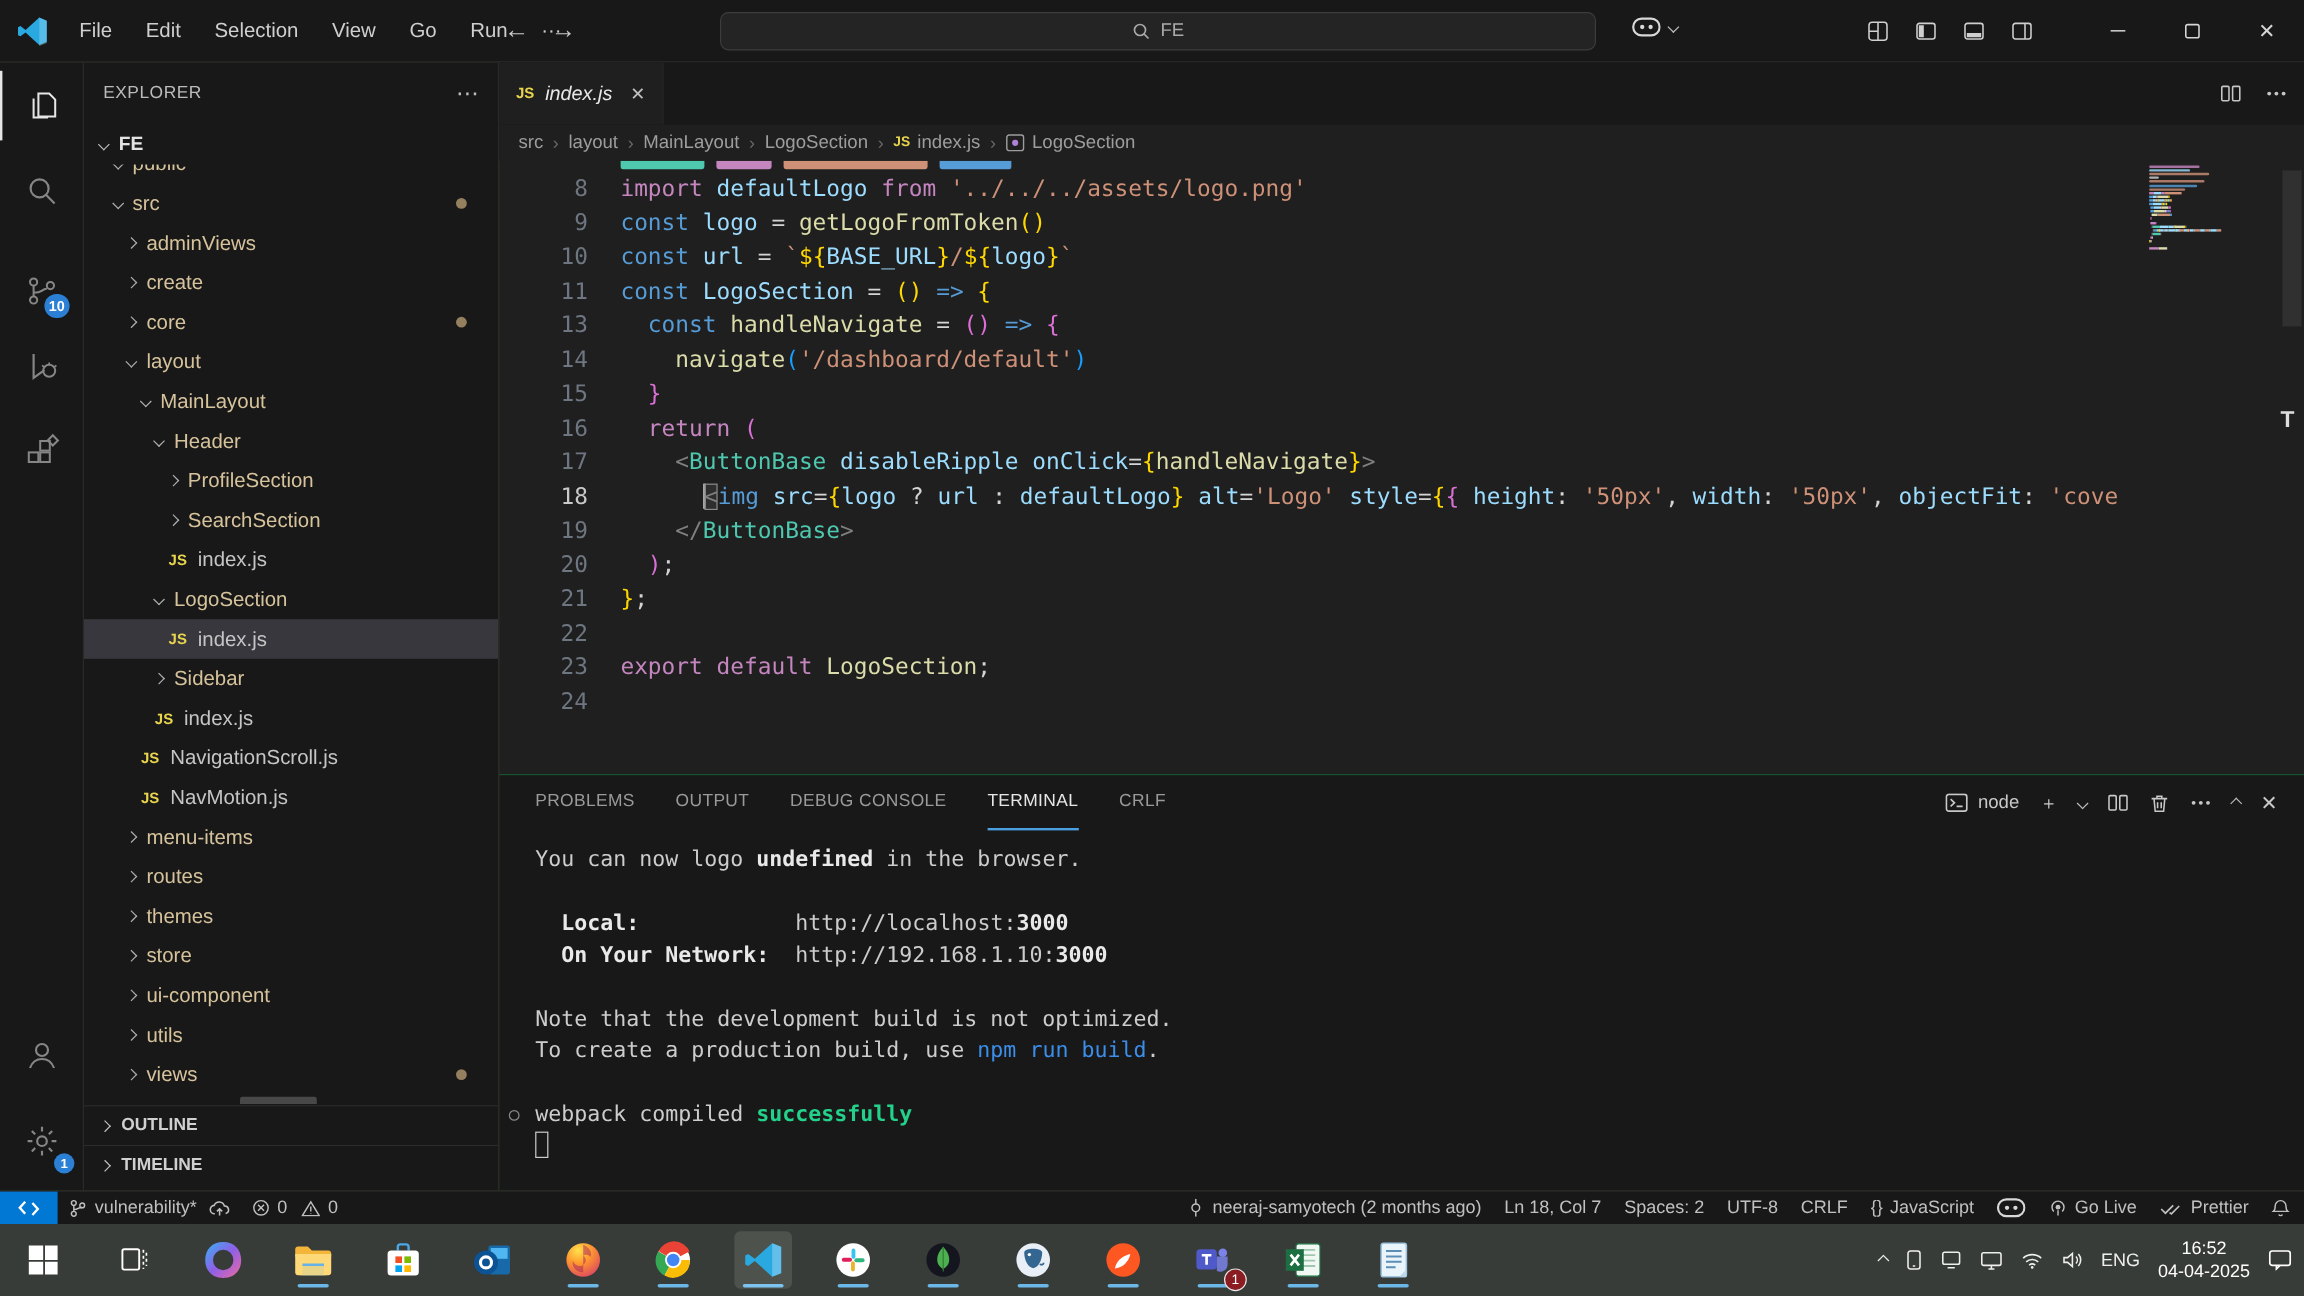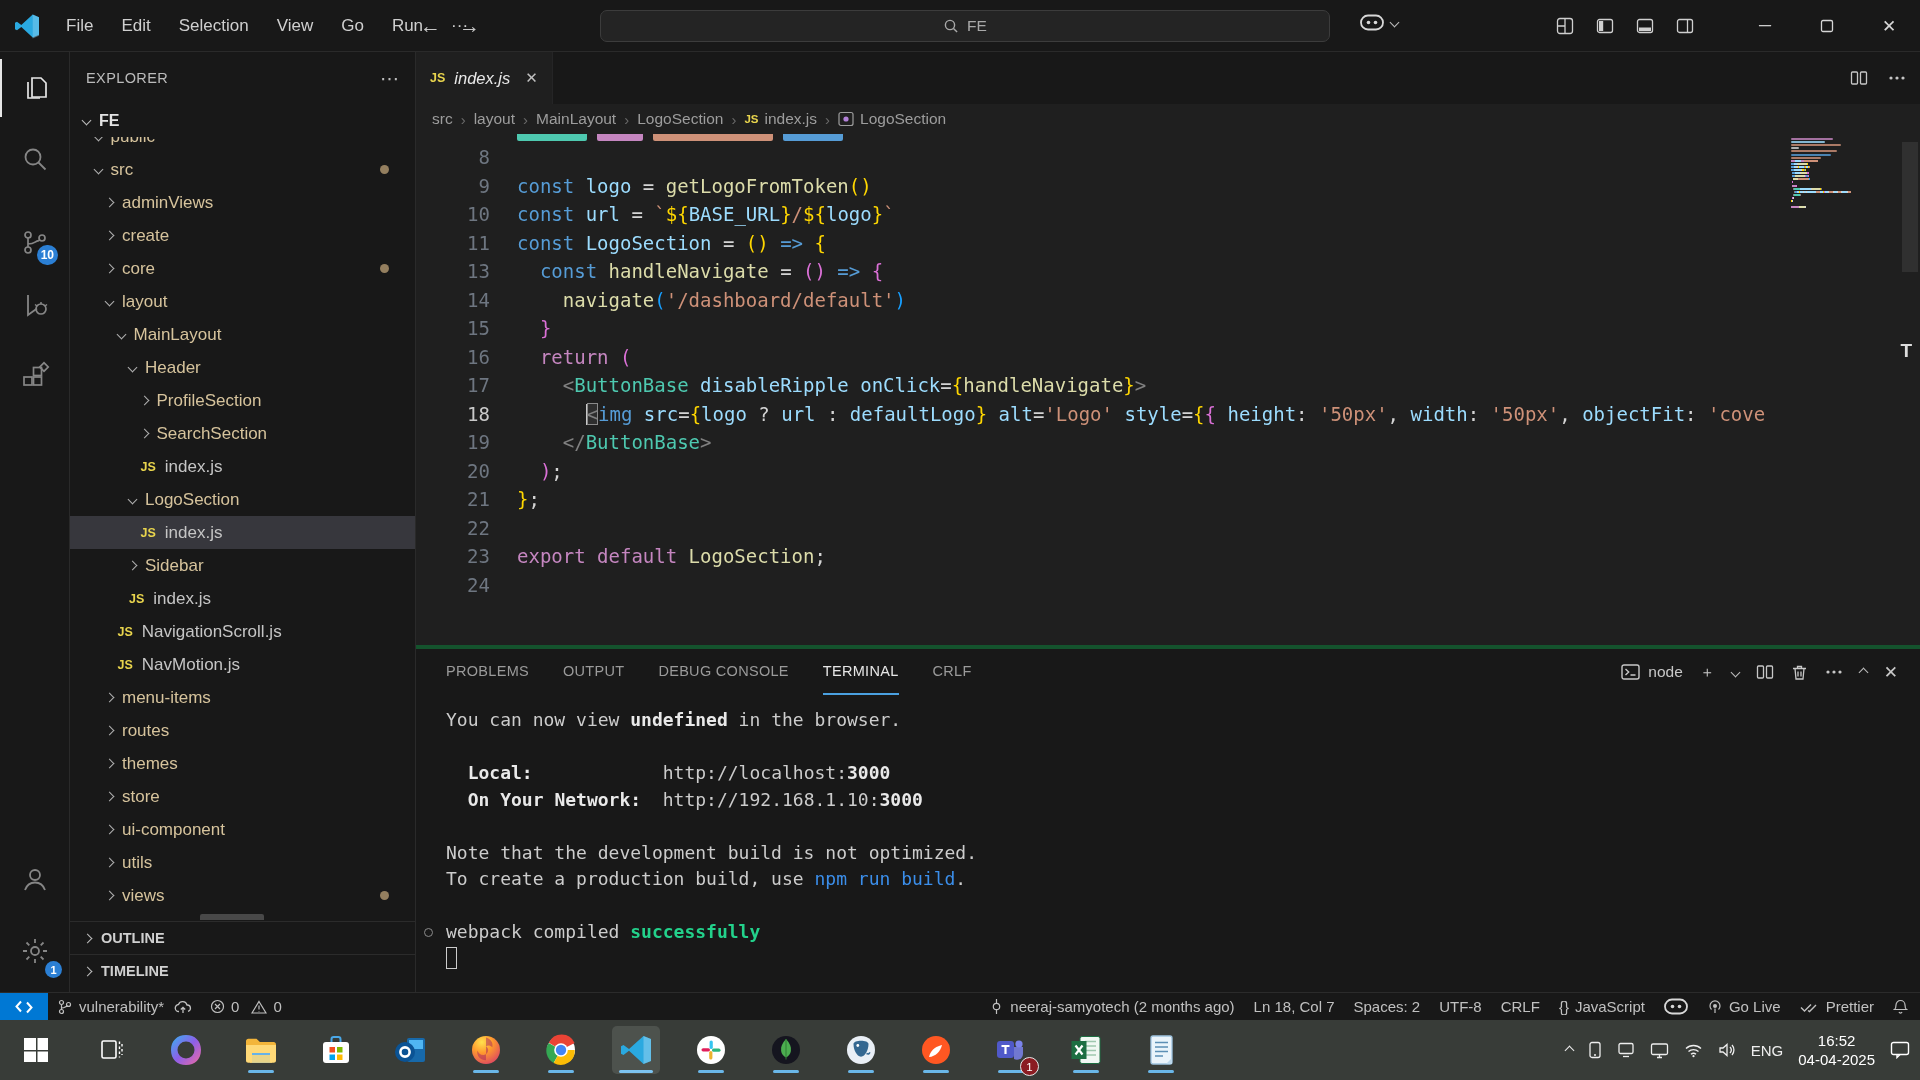--- a/index.html
+++ b/index.html
@@ -71,21 +71,21 @@
   .sliver{position:absolute;top:0;left:101px;height:8px;display:flex;gap:10px;overflow:hidden;}
   .sliver i{display:block;height:14px;border-radius:2px;margin-top:-7px;}
   .minimap{position:absolute;left:1372px;top:82px;width:44px;bottom:0;}
   .minimap .mrow{position:absolute;left:3px;height:2px;border-radius:1px;display:flex;}
   .scroll-thumb{position:absolute;right:2px;top:90px;width:16px;height:130px;background:rgba(170,170,170,.12);}
   .edge-t{position:absolute;right:8px;top:288px;color:#dddddd;font-weight:bold;font-size:19px;}
   .float-badge{position:absolute;left:1887px;top:815px;width:42px;height:42px;border-radius:50%;
     background:radial-gradient(circle at 35% 35%,#ff8a4d,#e85d1f);}
 
   
-  .panel{position:absolute;top:645px;left:416px;right:0;bottom:88px;background:#181818;border-top:4px solid #14532d;}
+  .panel{position:absolute;top:645px;left:416px;right:0;bottom:88px;background:#181818;border-top:1px solid #14532d;}
   .panel-tabs{position:absolute;top:0;left:30px;height:46px;display:flex;gap:34px;align-items:center;}
   .ptab{font-size:14.5px;letter-spacing:.3px;color:#9a9a9a;height:46px;display:flex;align-items:center;border-bottom:2px solid transparent;}
   .ptab.active{color:#e6e6e6;border-bottom-color:#4aa0e0;}
   .panel-actions{position:absolute;right:22px;top:0;height:46px;display:flex;align-items:center;gap:17px;color:#c8c8c8;font-size:17px;}
   .panel-actions .shell{display:flex;align-items:center;gap:8px;font-size:15.5px;}
   .term{position:absolute;top:58px;left:30px;right:20px;bottom:0;font-family:"DejaVu Sans Mono",monospace;font-size:18px;
     line-height:26.5px;color:#cccccc;}
   .term .tl{white-space:pre;position:relative;}
   .term .b{font-weight:bold;color:#e9e9e9;}
   .term .cy{color:#3b8eea;}
@@ -428,21 +428,21 @@
           <span>LogoSection</span>
         </span>
       </div>
     <div class="code" id="code">
       <div class="sliver">
         <i style="width:70px;background:#4EC9B0;"></i>
           <i style="width:46px;background:#C586C0;"></i>
         <i style="width:120px;background:#CE9178;"></i>
           <i style="width:60px;background:#569CD6;"></i>
       </div>
-    <div class="cl"><span class="ln">8</span></div>
+    <div class="cl"><span class="ln">8</span><span class="ct"><span style="color: rgb(197, 134, 192);">import </span><span style="color: rgb(156, 220, 254);">defaultLogo </span><span style="color: rgb(197, 134, 192);">from </span><span style="color: rgb(206, 145, 120);">'../../../assets/logo.png'</span></span></div>
         <div class="cl"><span class="ln">9</span><span class="ct"><span style="color: rgb(86, 156, 214);">const </span><span style="color: rgb(156, 220, 254);">logo </span><span style="color: rgb(212, 212, 212);">= </span><span style="color: rgb(220, 220, 170);">getLogoFromToken</span><span style="color: rgb(255, 215, 0);">()</span></span></div>
         <div class="cl"><span class="ln">10</span><span class="ct"><span style="color: rgb(86, 156, 214);">const </span><span style="color: rgb(156, 220, 254);">url </span><span style="color: rgb(212, 212, 212);">= </span><span style="color: rgb(206, 145, 120);">`</span><span style="color: rgb(255, 215, 0);">${</span><span style="color: rgb(156, 220, 254);">BASE_URL</span><span style="color: rgb(255, 215, 0);">}</span><span style="color: rgb(206, 145, 120);">/</span><span style="color: rgb(255, 215, 0);">${</span><span style="color: rgb(156, 220, 254);">logo</span><span style="color: rgb(255, 215, 0);">}</span><span style="color: rgb(206, 145, 120);">`</span></span></div>
         <div class="cl"><span class="ln">11</span><span class="ct"><span style="color: rgb(86, 156, 214);">const </span><span style="color: rgb(156, 220, 254);">LogoSection </span><span style="color: rgb(212, 212, 212);">= </span><span style="color: rgb(255, 215, 0);">() </span><span style="color: rgb(86, 156, 214);">=&gt; </span><span style="color: rgb(255, 215, 0);">{</span></span></div>
         <div class="cl"><span class="ln">13</span><span class="ct"><span style="color: rgb(212, 212, 212);">  </span><span style="color: rgb(86, 156, 214);">const </span><span style="color: rgb(220, 220, 170);">handleNavigate </span><span style="color: rgb(212, 212, 212);">= </span><span style="color: rgb(218, 112, 214);">() </span><span style="color: rgb(86, 156, 214);">=&gt; </span><span style="color: rgb(218, 112, 214);">{</span></span></div>
         <div class="cl"><span class="ln">14</span><span class="ct"><span style="color: rgb(212, 212, 212);">    </span><span style="color: rgb(220, 220, 170);">navigate</span><span style="color: rgb(23, 159, 255);">(</span><span style="color: rgb(206, 145, 120);">'/dashboard/default'</span><span style="color: rgb(23, 159, 255);">)</span></span></div>
         <div class="cl"><span class="ln">15</span><span class="ct"><span style="color: rgb(212, 212, 212);">  </span><span style="color: rgb(218, 112, 214);">}</span></span></div>
         <div class="cl"><span class="ln">16</span><span class="ct"><span style="color: rgb(212, 212, 212);">  </span><span style="color: rgb(197, 134, 192);">return </span><span style="color: rgb(218, 112, 214);">(</span></span></div>
         <div class="cl"><span class="ln">17</span><span class="ct"><span style="color: rgb(212, 212, 212);">    </span><span style="color: rgb(128, 128, 128);">&lt;</span><span style="color: rgb(78, 201, 176);">ButtonBase </span><span style="color: rgb(156, 220, 254);">disableRipple </span><span style="color: rgb(156, 220, 254);">onClick</span><span style="color: rgb(212, 212, 212);">=</span><span style="color: rgb(255, 215, 0);">{</span><span style="color: rgb(220, 220, 170);">handleNavigate</span><span style="color: rgb(255, 215, 0);">}</span><span style="color: rgb(128, 128, 128);">&gt;</span></span></div>
         <div class="cl"><span class="ln cur">18</span><span class="ct"><span style="color: rgb(212, 212, 212);">      </span><span class="caret"></span><span class="tok-box" style="color: rgb(128, 128, 128);">&lt;</span><span style="color: rgb(86, 156, 214);">img </span><span style="color: rgb(156, 220, 254);">src</span><span style="color: rgb(212, 212, 212);">=</span><span style="color: rgb(255, 215, 0);">{</span><span style="color: rgb(156, 220, 254);">logo </span><span style="color: rgb(212, 212, 212);">? </span><span style="color: rgb(156, 220, 254);">url </span><span style="color: rgb(212, 212, 212);">: </span><span style="color: rgb(156, 220, 254);">defaultLogo</span><span style="color: rgb(255, 215, 0);">}</span><span style="color: rgb(156, 220, 254);"> alt</span><span style="color: rgb(212, 212, 212);">=</span><span style="color: rgb(206, 145, 120);">'Logo'</span><span style="color: rgb(156, 220, 254);"> style</span><span style="color: rgb(212, 212, 212);">=</span><span style="color: rgb(255, 215, 0);">{</span><span style="color: rgb(218, 112, 214);">{ </span><span style="color: rgb(156, 220, 254);">height</span><span style="color: rgb(212, 212, 212);">: </span><span style="color: rgb(206, 145, 120);">'50px'</span><span style="color: rgb(212, 212, 212);">, </span><span style="color: rgb(156, 220, 254);">width</span><span style="color: rgb(212, 212, 212);">: </span><span style="color: rgb(206, 145, 120);">'50px'</span><span style="color: rgb(212, 212, 212);">, </span><span style="color: rgb(156, 220, 254);">objectFit</span><span style="color: rgb(212, 212, 212);">: </span><span style="color: rgb(206, 145, 120);">'cove</span></span></div>
         <div class="cl"><span class="ln">19</span><span class="ct"><span style="color: rgb(212, 212, 212);">    </span><span style="color: rgb(128, 128, 128);">&lt;/</span><span style="color: rgb(78, 201, 176);">ButtonBase</span><span style="color: rgb(128, 128, 128);">&gt;</span></span></div>
@@ -637,21 +637,21 @@
           <svg width="18" height="6" viewBox="0 0 18 6" fill="none">
             <circle cx="3" cy="3" r="1.6" fill="currentColor"></circle>
             <circle cx="9" cy="3" r="1.6" fill="currentColor"></circle>
             <circle cx="15" cy="3" r="1.6" fill="currentColor"></circle>
           </svg>
         </span>
       <span class="chev up"></span>
       <span>✕</span>
     </div>
     <div class="term" id="term">
-        <div class="tl"><span>You can now view </span><span class="b">undefined</span><span> in the browser.</span></div>
+        <div class="tl"><span>You can now logo </span><span class="b">undefined</span><span> in the browser.</span></div>
         <div class="tl">&nbsp;</div>
         <div class="tl"><span>  </span><span class="b">Local:</span><span>            </span><span>http://localhost:</span><span class="b">3000</span></div>
         <div class="tl"><span>  </span><span class="b">On Your Network:</span><span>  </span><span>http://192.168.1.10:</span><span class="b">3000</span></div>
         <div class="tl">&nbsp;</div>
         <div class="tl"><span>Note that the development build is not optimized.</span></div>
         <div class="tl"><span>To create a production build, use </span><span class="cy">npm run build</span><span>.</span></div>
         <div class="tl">&nbsp;</div>
         <div class="tl"><span class="deco"></span><span>webpack compiled </span><span class="g">successfully</span></div>
         <div class="tl"><span class="cursor"></span></div>
       </div>

